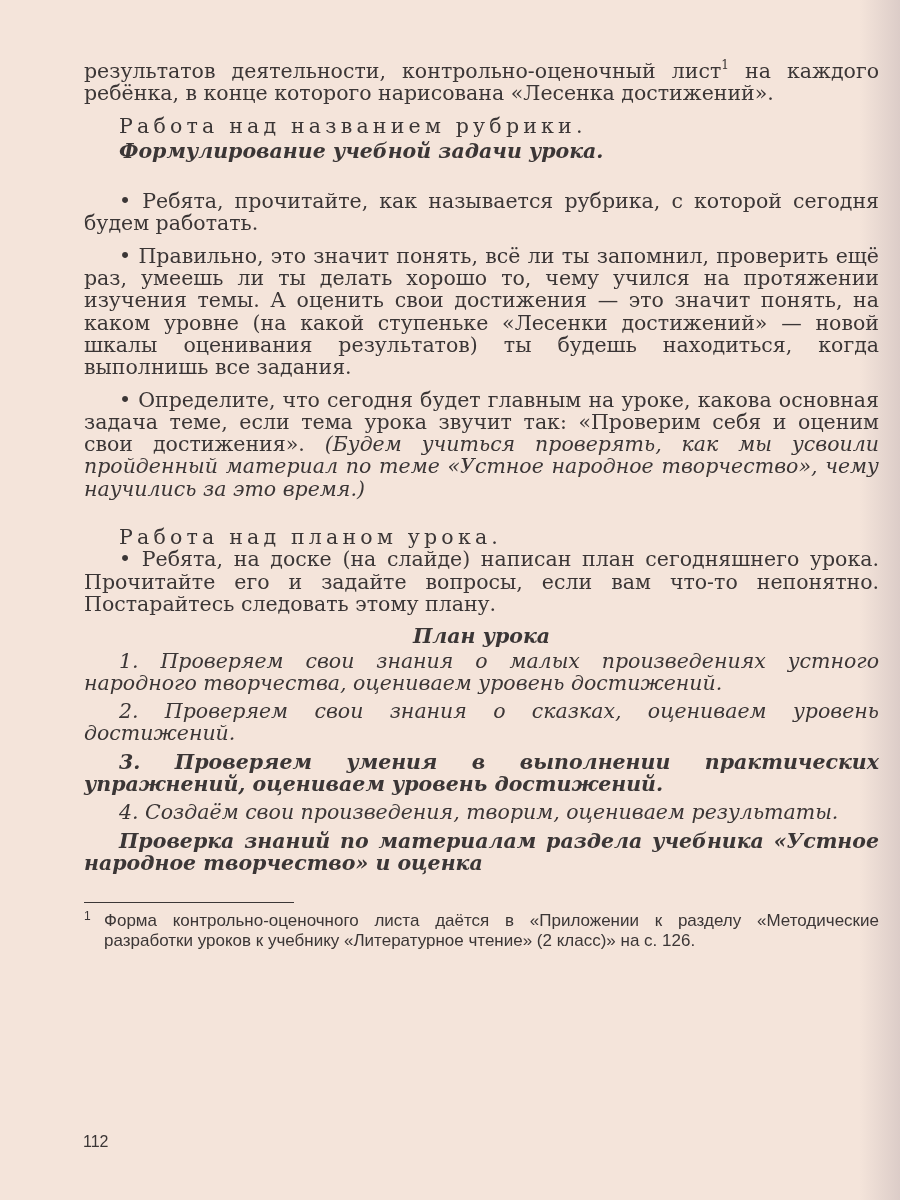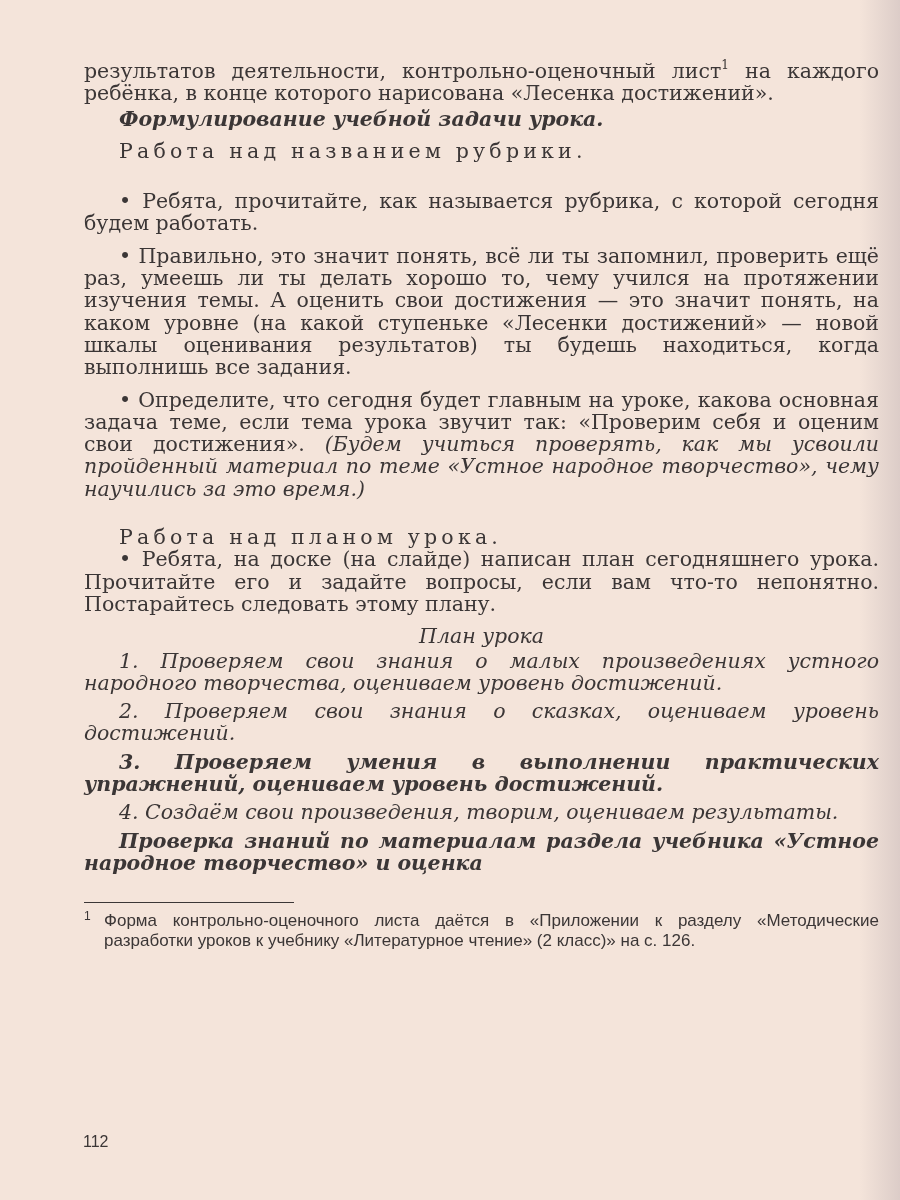--- a/index.html
+++ b/index.html
@@ -47,36 +47,36 @@
   </style>
 </head>
 <body>
 
 <div class="page-shade"></div>
 
 <div class="content">
 
   <p class="p" style="margin-left:-35px; width:795px;"><span>результатов деятельности, контрольно-оценочный лист</span><sup>1</sup><span> на каждого ребёнка, в конце которого нарисована «Лесенка достижений».</span></p>
 
+  <p class="p spaced gap">Работа над названием рубрики.</p>
+
   <p class="p bolditalic" style="margin-top:3px;">Формулирование учебной задачи урока.</p>
-
-  <p class="p spaced gap">Работа над названием рубрики.</p>
 
   <p class="p" style="margin-left:-35px; width:795px; text-indent:35px;margin-top:28px;">• Ребята, прочитайте, как называется рубрика, с которой сегодня будем работать.</p>
 
 
   <p class="p gap" style="margin-left:-35px; width:795px; text-indent:35px;">• Правильно, это значит понять, всё ли ты запомнил, проверить ещё раз, умеешь ли ты делать хорошо то, чему учился на протяжении изучения темы. А оценить свои достижения — это значит понять, на каком уровне (на какой ступеньке «Лесенки достижений» — новой шкалы оценивания результатов) ты будешь находиться, когда выполнишь все задания.</p>
 
   <p class="p gap" style="margin-left:-35px; width:795px; text-indent:35px;"><span>• Определите, что сегодня будет главным на уроке, какова основная задача теме, если тема урока звучит так: «Проверим себя и оценим свои достижения». </span><span class="ital">(Будем учиться проверять, как мы усвоили пройденный материал по теме «Устное народное творчество», чему научились за это время.)</span></p>
 
   <p class="p spaced gap-big">Работа над планом урока.</p>
 
   <p class="p" style="margin-left:-35px; width:795px; text-indent:35px;">• Ребята, на доске (на слайде) написан план сегодняшнего урока. Прочитайте его и задайте вопросы, если вам что-то непонятно. Постарайтесь следовать этому плану.</p>
 
-  <p class="p ital center gap" style="margin-left:-35px; width:795px;">План урока</p>
+  <p class="p ital center gap" style="margin-left:-35px; width:795px;font-weight:bold;">План урока</p>
 
   <p class="p ital" style="margin-left:-35px; width:795px; text-indent:35px; margin-top:2px;">1. Проверяем свои знания о малых произведениях устного народного творчества, оцениваем уровень достижений.</p>
   <p class="p ital" style="margin-left:-35px; width:795px; text-indent:35px; margin-top:6px;">2. Проверяем свои знания о сказках, оцениваем уровень достижений.</p>
   <p class="p ital" style="margin-left:-35px; width:795px; text-indent:35px; margin-top:6px;font-weight:bold;">3. Проверяем умения в выполнении практических упражнений, оцениваем уровень достижений.</p>
   <p class="p ital" style="margin-left:-35px; width:795px; text-indent:35px; margin-top:6px;">4. Создаём свои произведения, творим, оцениваем результаты.</p>
 
   <p class="p bolditalic" style="margin-left:-35px; width:795px; text-indent:35px; margin-top:6px;">Проверка знаний по материалам раздела учебника «Устное народное творчество» и оценка</p>
 
   <div class="fn-rule" style="margin-left:-35px;"></div>
 

